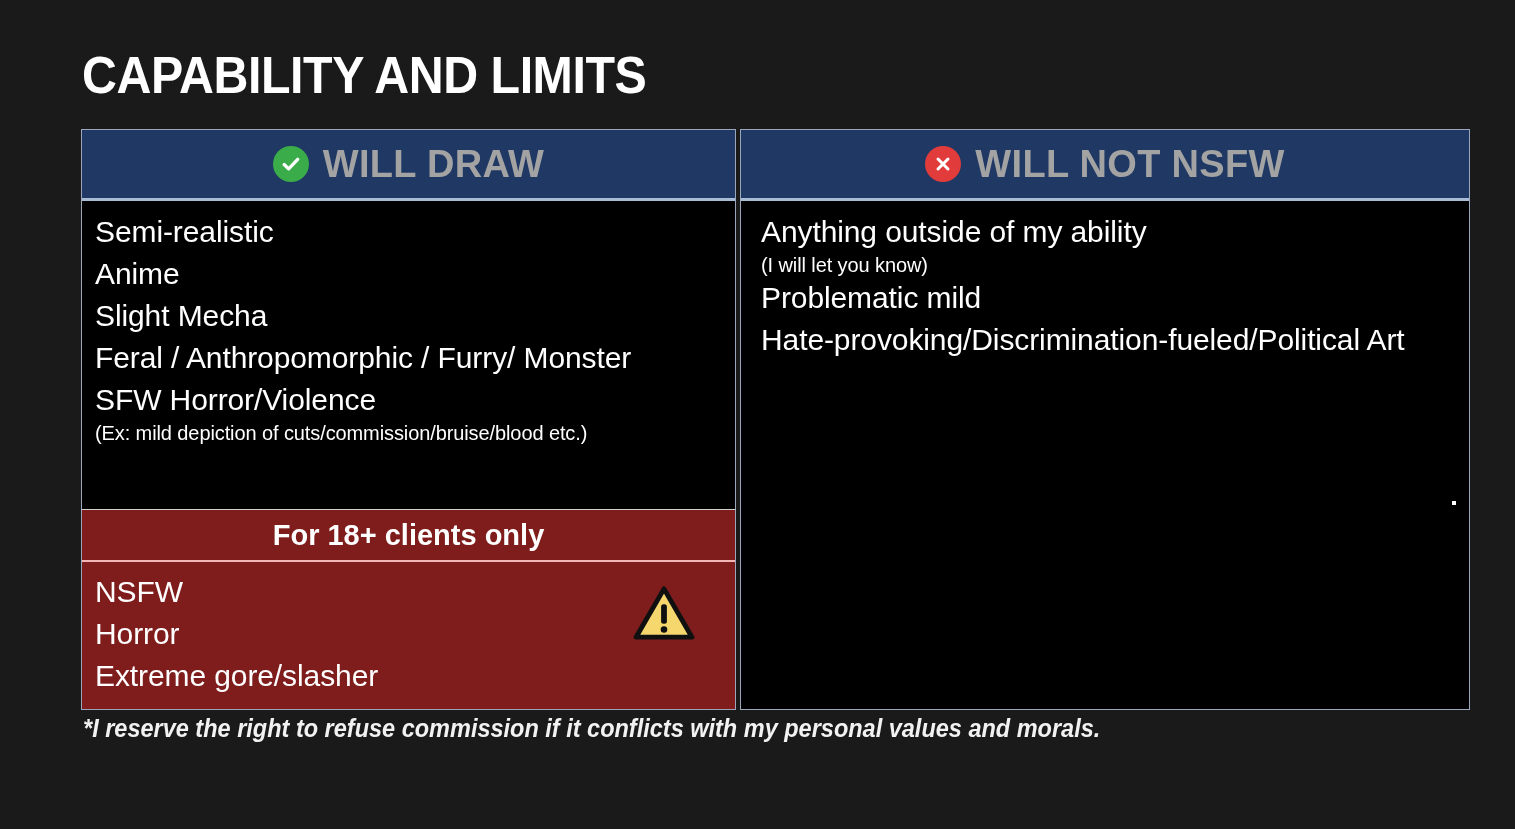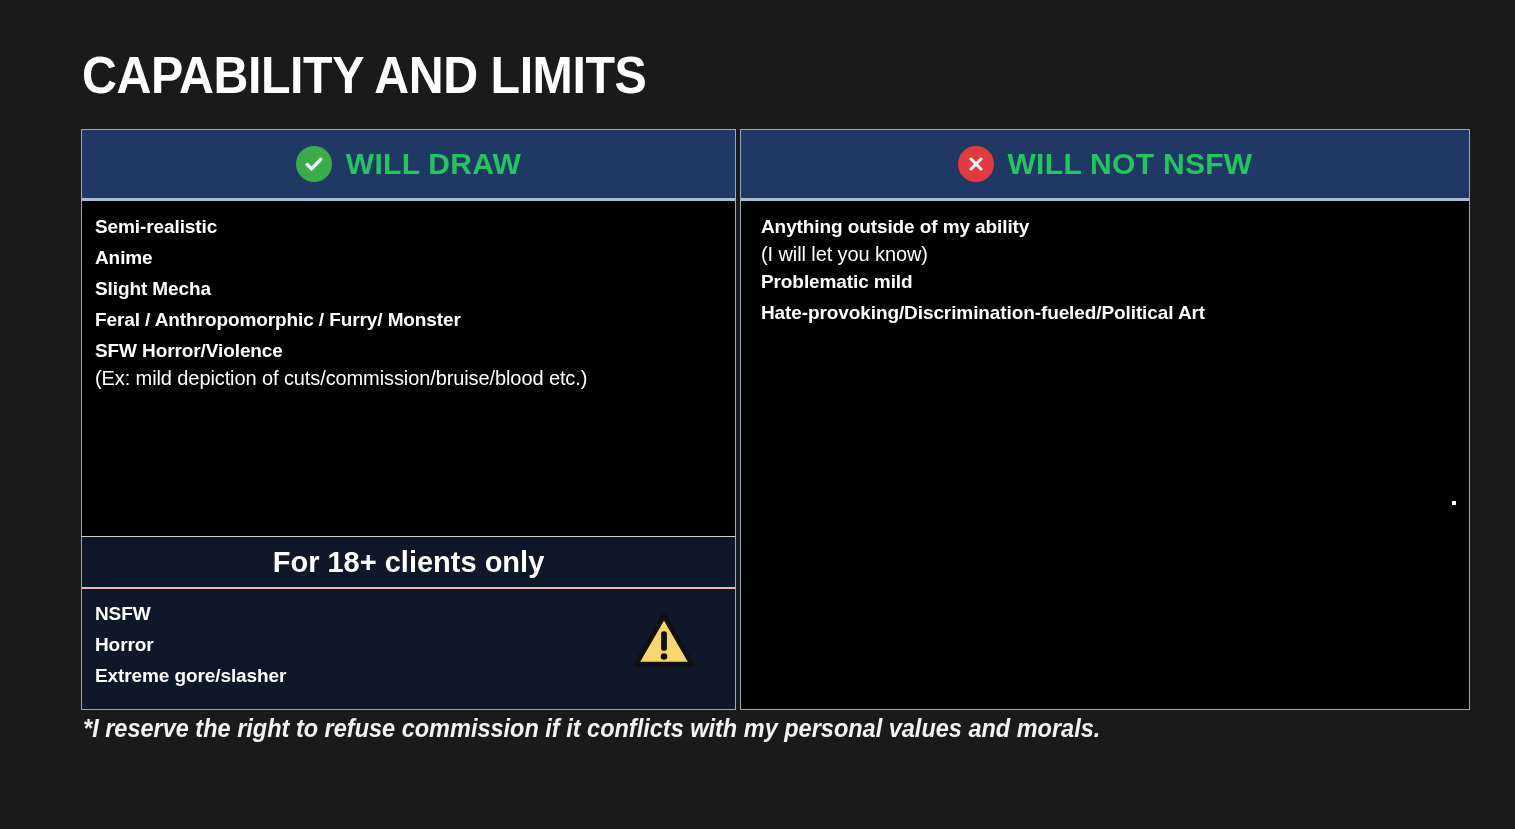--- a/index.html
+++ b/index.html
@@ -68,23 +68,23 @@
     border-bottom: 3px solid #a9bcd6;
     height: 71px;
     box-sizing: border-box;
     display: flex;
     align-items: center;
     justify-content: center;
     gap: 14px;
     flex: none;
   }
   .col-header-label {
-    font-size: 30px;
-    font-weight: bold;
-    color: #22c55e;
+    font-size: 38px;
+    font-weight: bold;
+    color: #a3a3a3;
     letter-spacing: 0.3px;
     white-space: nowrap;
   }
 
   .icon-circle {
     width: 36px;
     height: 36px;
     border-radius: 50%;
     display: flex;
     align-items: center;
@@ -98,22 +98,22 @@
   
   .col-body {
     flex: 1 1 auto;
     padding: 10px 0 0 0;
     position: relative;
     background: #000000;
     overflow: hidden;
   }
 
   .entry {
-    font-size: 19px;
-    font-weight: bold;
+    font-size: 30px;
+    font-weight: normal;
     color: #ffffff;
     line-height: 1.0;
     padding: 6px 0 6px 13px;
     white-space: nowrap;
     letter-spacing: -0.1px;
   }
   .entry.note {
     font-size: 20px;
     font-weight: normal;
     padding-top: 2px;
@@ -129,21 +129,21 @@
     left: 711px;
     top: 300px;
     width: 4px;
     height: 4px;
     background: #ffffff;
   }
 
   
   .adult-block {
     flex: none;
-    background: #0f172a;
+    background: #7f1d1d;
     border-top: 1px solid #cfcfcf;
     margin: 0 -1px -1px -1px;
     border-left: 1px solid #9aa6bb;
     border-right: 1px solid #9aa6bb;
     border-bottom: 1px solid #9aa6bb;
   }
   .adult-header {
     height: 52px;
     display: flex;
     align-items: center;

